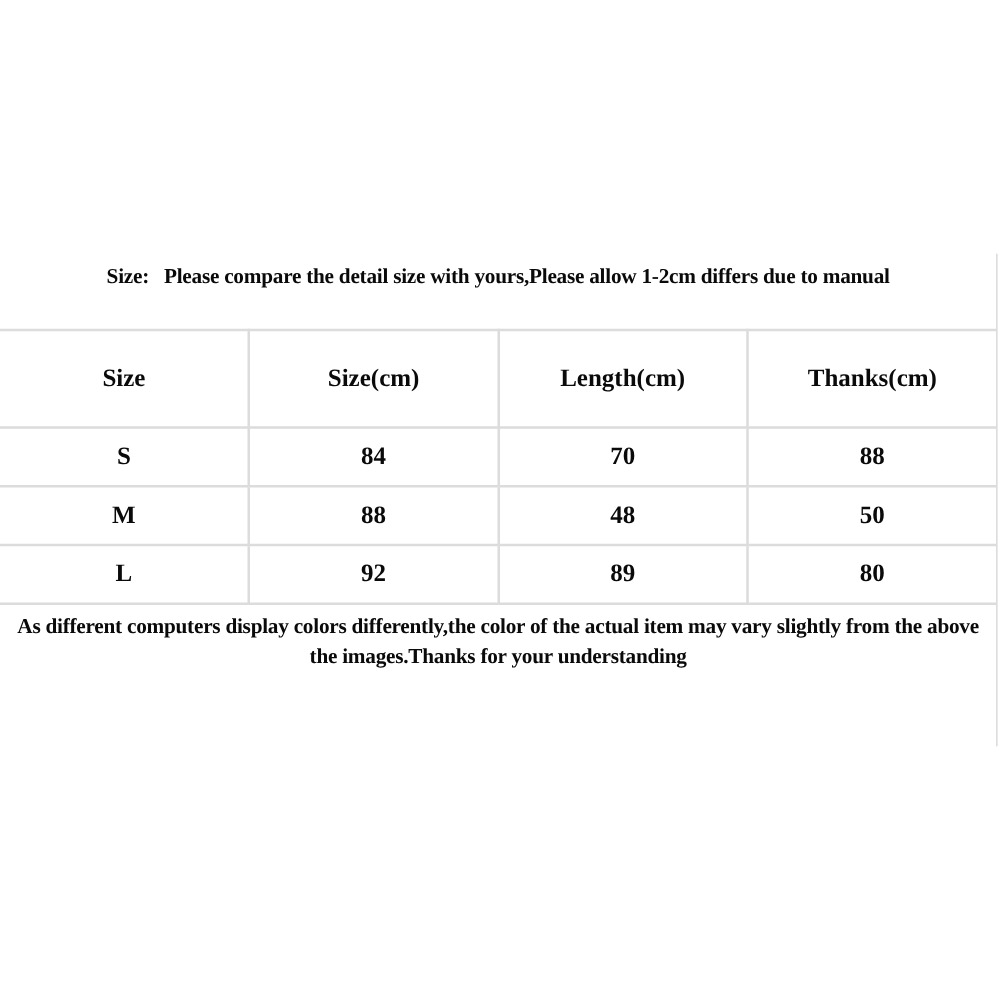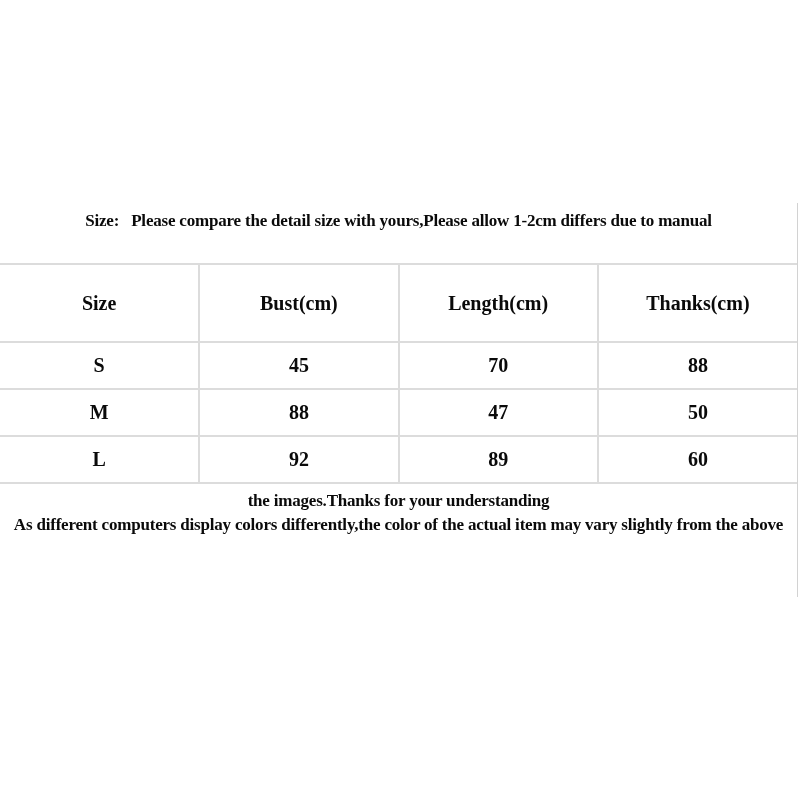--- a/index.html
+++ b/index.html
@@ -83,46 +83,46 @@
     <div class="note">
       <span class="note-line">
         <span class="note-label">Size:</span><span>Please compare the detail size with yours,Please allow 1-2cm differs due to manual</span>
       </span>
     </div>
 
     <table class="size-table">
       <thead>
         <tr>
           <th>Size</th>
-          <th>Bust(cm)</th>
+          <th>Size(cm)</th>
           <th>Length(cm)</th>
           <th>Thanks(cm)</th>
         </tr>
       </thead>
       <tbody>
         <tr>
           <td>S</td>
-          <td>45</td>
+          <td>84</td>
           <td>70</td>
           <td>88</td>
         </tr>
         <tr>
           <td>M</td>
           <td>88</td>
-          <td>47</td>
+          <td>48</td>
           <td>50</td>
         </tr>
         <tr>
           <td>L</td>
           <td>92</td>
           <td>89</td>
-          <td>60</td>
+          <td>80</td>
         </tr>
       </tbody>
     </table>
 
     <div class="disclaimer">
+      <span class="disc-line">As different computers display colors differently,the color of the actual item may vary slightly from the above</span>
       <span class="disc-line">the images.Thanks for your understanding</span>
-      <span class="disc-line">As different computers display colors differently,the color of the actual item may vary slightly from the above</span>
     </div>
 
   </div>
 </div>
 
 </body></html>

